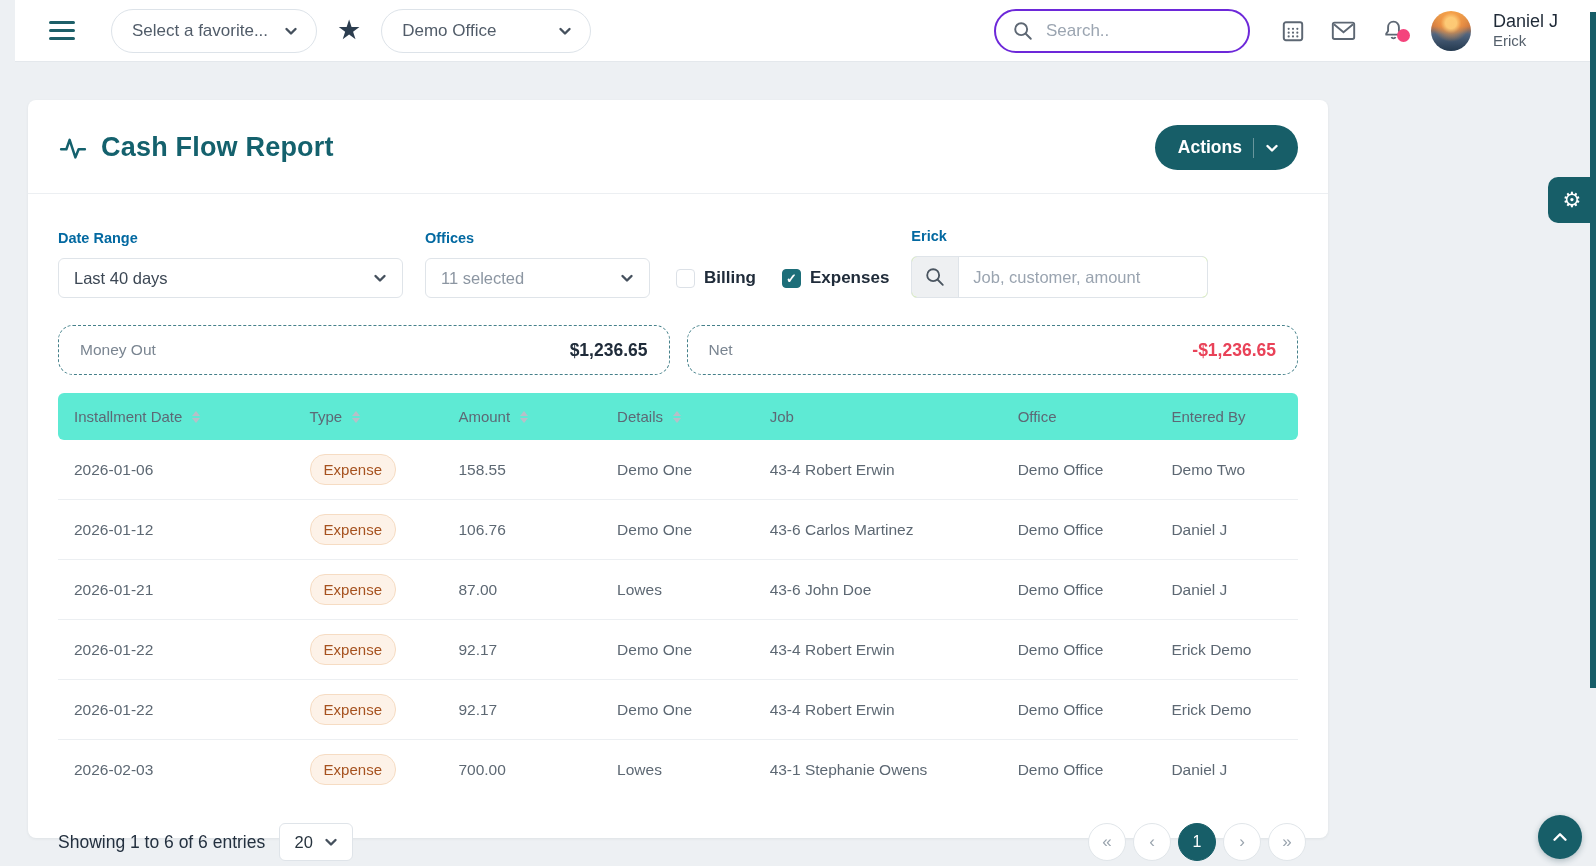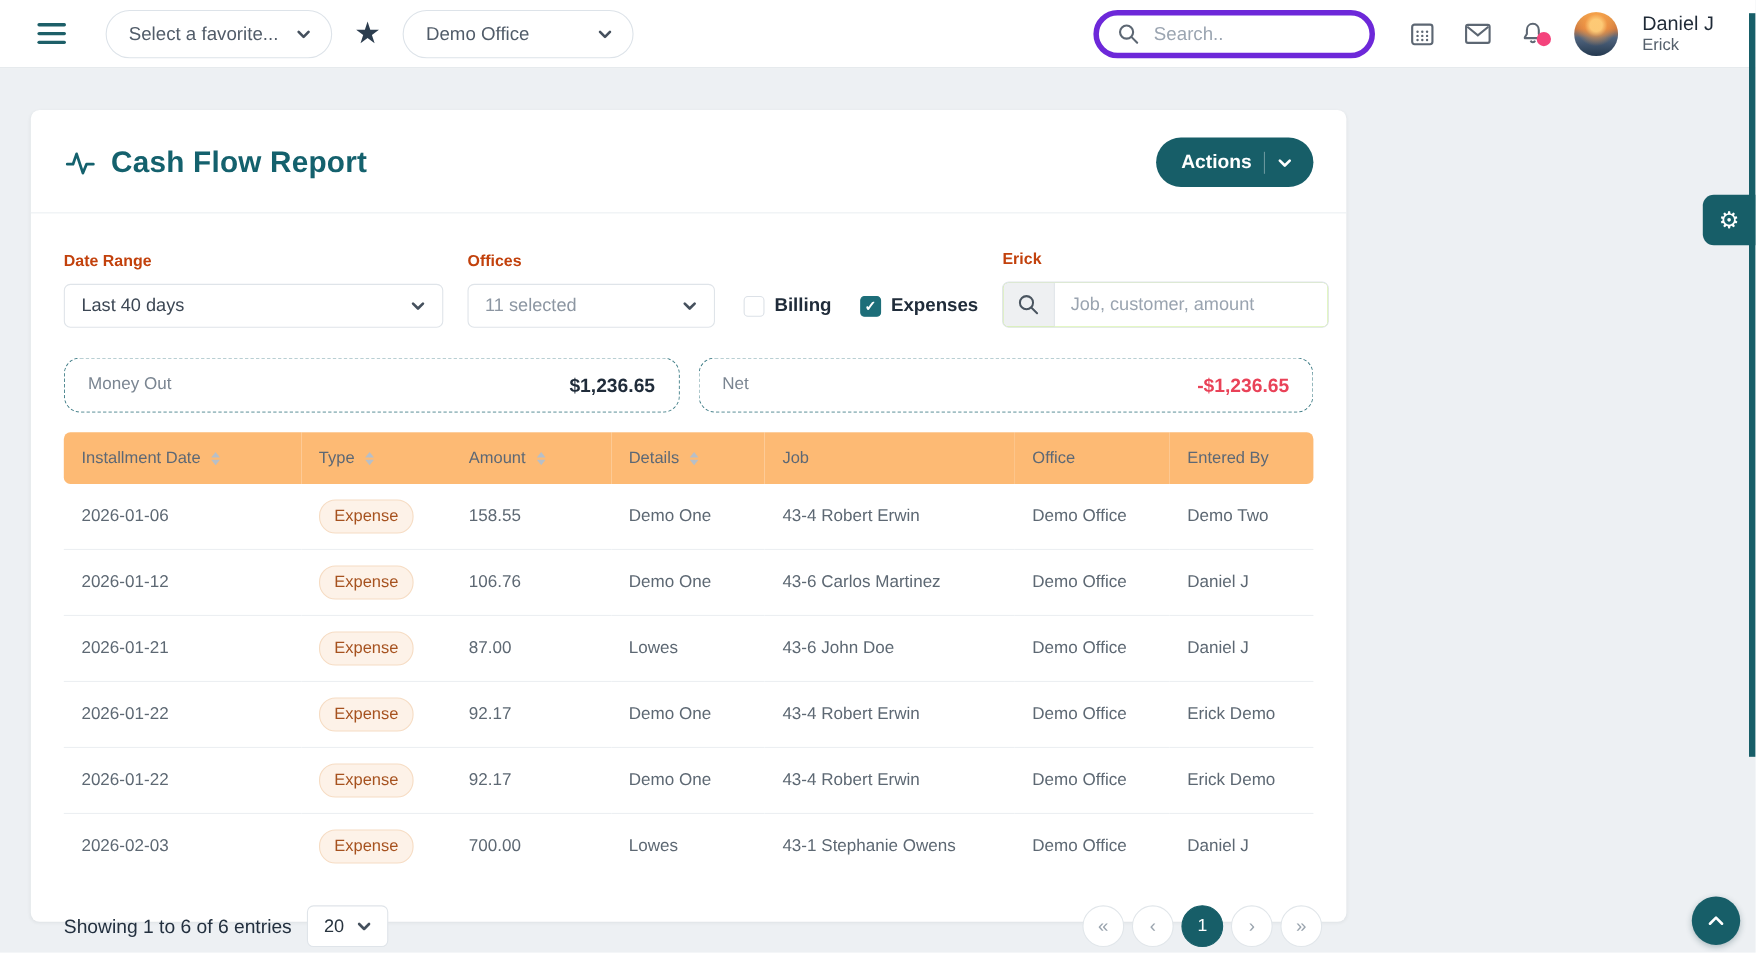--- a/index.html
+++ b/index.html
@@ -9,61 +9,61 @@
     --badge-bg:#fdf2e8;
     --badge-border:#f6dcc3;
     --badge-text:#a6521f;
     --notification-dot:#f4437c;
   }
   *{margin:0;padding:0;box-sizing:border-box;}
   html,body{width:1596px;height:866px;overflow:hidden;}
   body{font-family:"Liberation Sans",sans-serif;background:#edf0f3;position:relative;}
 
   
-  .topbar{height:62px;background:#fff;border-bottom:1px solid #e4e8ec;display:flex;align-items:center;padding:0 38px 0 34px;gap:18px;position:relative;}
+  .topbar{height:62px;background:#fff;border-bottom:1px solid #e4e8ec;display:flex;align-items:center;padding:0 38px 0 34px;gap:18px;position:relative;margin-left:15px;}
   .hamburger{width:26px;height:19px;display:flex;flex-direction:column;justify-content:space-between;cursor:pointer;flex:0 0 auto;}
   .hamburger i{display:block;height:3.2px;border-radius:2px;background:#1d5f68;}
   .pill{height:44px;border:1px solid #dde3e9;border-radius:22px;background:#fff;display:flex;align-items:center;justify-content:space-between;padding:0 18px 0 20px;font-size:17px;color:#515c69;cursor:pointer;}
   .pill-fav{width:206px;margin-left:18px;}
   .pill-office{width:210px;}
   .star{font-size:27px;color:#2c3d4f;line-height:1;flex:0 0 auto;margin:0 2px;}
   .chev{width:14px;height:14px;flex:0 0 auto;}
   .chev polyline{fill:none;stroke:#45505d;stroke-width:2.4;stroke-linecap:round;stroke-linejoin:round;}
   .spacer{flex:1;}
-  .search-pill{width:256px;height:44px;border:5px solid #6d28d9;border-radius:22px;display:flex;align-items:center;padding:0 16px;gap:12px;background:#fff;}
+  .search-pill{width:256px;height:44px;border:2px solid #6d28d9;border-radius:22px;display:flex;align-items:center;padding:0 16px;gap:12px;background:#fff;}
   .search-pill svg{flex:0 0 auto;}
   .search-pill input{border:none;outline:none;width:100%;font-size:17px;color:#4a5562;font-family:inherit;background:transparent;}
   .search-pill input::placeholder{color:#9ba5b1;}
   .top-icons{display:flex;align-items:center;gap:23px;margin:0 6px 0 12px;}
   .tico{width:27px;height:27px;position:relative;cursor:pointer;display:flex;align-items:center;justify-content:center;}
   .tico svg{stroke:#5d6773;}
   .bell-dot{position:absolute;right:-3px;bottom:2px;width:13px;height:13px;border-radius:50%;background:var(--notification-dot);}
   .avatar{width:40px;height:40px;border-radius:50%;flex:0 0 auto;cursor:pointer;
     background:
       radial-gradient(circle at 50% 30%, rgba(255,205,120,.95) 0 16%, rgba(255,160,70,.55) 30%, transparent 55%),
       linear-gradient(180deg,#e9a24e 0%,#d07a40 38%,#51657f 58%,#24394f 100%);}
   .userbox{display:flex;flex-direction:column;line-height:1.25;margin-left:4px;}
   .userbox .uname{font-size:18px;color:#1f2a37;font-weight:500;}
   .userbox .urole{font-size:15px;color:#55606c;}
 
   
-  .card{position:absolute;left:28px;top:100px;width:1196px;height:738px;background:#fff;border-radius:8px;box-shadow:0 1px 3px rgba(40,50,60,.07);}
+  .card{position:absolute;left:28px;top:100px;width:1300px;height:738px;background:#fff;border-radius:8px;box-shadow:0 1px 3px rgba(40,50,60,.07);}
   .card-header{display:flex;align-items:center;justify-content:space-between;padding:25px 30px 23px 30px;border-bottom:1px solid #eceff2;}
   .title-row{display:flex;align-items:center;gap:13px;}
   .title-row h1{font-size:27px;font-weight:700;color:var(--title);letter-spacing:.2px;}
   .pulse-ico{width:30px;height:30px;}
   .pulse-ico path{fill:none;stroke:var(--title);stroke-width:2;stroke-linecap:round;stroke-linejoin:round;}
   .actions-btn{display:flex;align-items:center;gap:11px;background:var(--primary);color:#fff;border:none;border-radius:23px;height:45px;padding:0 19px 0 23px;font-size:17.5px;font-weight:600;font-family:inherit;cursor:pointer;}
   .actions-btn .sep{width:1px;height:20px;background:rgba(255,255,255,.35);}
   .actions-btn .chev polyline{stroke:#fff;}
 
   
   .filters{display:flex;align-items:flex-end;padding:34px 30px 0 30px;gap:22px;}
   .fgroup{display:flex;flex-direction:column;}
-  .fgroup>label{font-size:14.5px;font-weight:700;color:#c2410c;margin-bottom:12px;}
+  .fgroup>label{font-size:14.5px;font-weight:700;color:#0369a1;margin-bottom:12px;}
   .selectbox{height:40px;border:1px solid #dfe4e9;border-radius:6px;background:#fff;display:flex;align-items:center;justify-content:space-between;padding:0 15px;font-size:16.5px;color:#3c4754;cursor:pointer;}
   .selectbox.muted .val{color:#8c96a2;}
   .w-date{width:345px;}
   .w-office{width:225px;}
   .checks{display:flex;align-items:center;gap:26px;padding-bottom:10px;margin-left:4px;}
   .check{display:flex;align-items:center;gap:9px;cursor:pointer;}
   .box{width:19px;height:19px;border-radius:4px;border:1px solid #dce1e7;background:#fff;display:flex;align-items:center;justify-content:center;}
   .box.checked{background:#1d6e79;border-color:#1d6e79;}
   .box.checked::after{content:"✓";color:#fff;font-size:13px;font-weight:700;line-height:1;}
   .check span.cl{font-size:17px;font-weight:700;color:#202c3a;}
@@ -76,21 +76,21 @@
   
   .summary{display:flex;gap:17px;padding:27px 30px 0 30px;}
   .scard{flex:1;height:50px;border:1.6px dashed #45808a;border-radius:15px;display:flex;align-items:center;justify-content:space-between;padding:0 21px;}
   .scard .slabel{font-size:15.5px;color:#7a8591;}
   .scard .sval{font-size:17.5px;font-weight:700;color:#202c3a;}
   .scard .sval.neg{color:var(--negative);font-weight:600;}
 
   
   .table-wrap{padding:18px 30px 0 30px;}
   table{width:100%;border-collapse:collapse;table-layout:fixed;}
-  thead th{background:#fdba74;font-size:15px;font-weight:400;color:#5d6875;text-align:center;padding:15px 16px;cursor:pointer;}
+  thead th{background:#5eead4;font-size:15px;font-weight:400;color:#5d6875;text-align:center;padding:15px 16px;cursor:pointer;}
   thead th:first-child{border-radius:6px 0 0 6px;}
   thead th:last-child{border-radius:0 6px 6px 0;}
   .th-inner{display:flex;align-items:center;gap:10px;}
   .sort{display:inline-flex;flex-direction:column;gap:2px;}
   .sort i{width:0;height:0;border-left:4.5px solid transparent;border-right:4.5px solid transparent;}
   .sort .up{border-bottom:5.5px solid #b7bfc8;}
   .sort .down{border-top:5.5px solid #b7bfc8;}
   tbody td{padding:14px 16px;font-size:15.5px;color:#5d6873;height:52px;}
   tbody tr{border-bottom:1px solid #eceff2;}
   tbody tr:last-child{border-bottom:none;}

